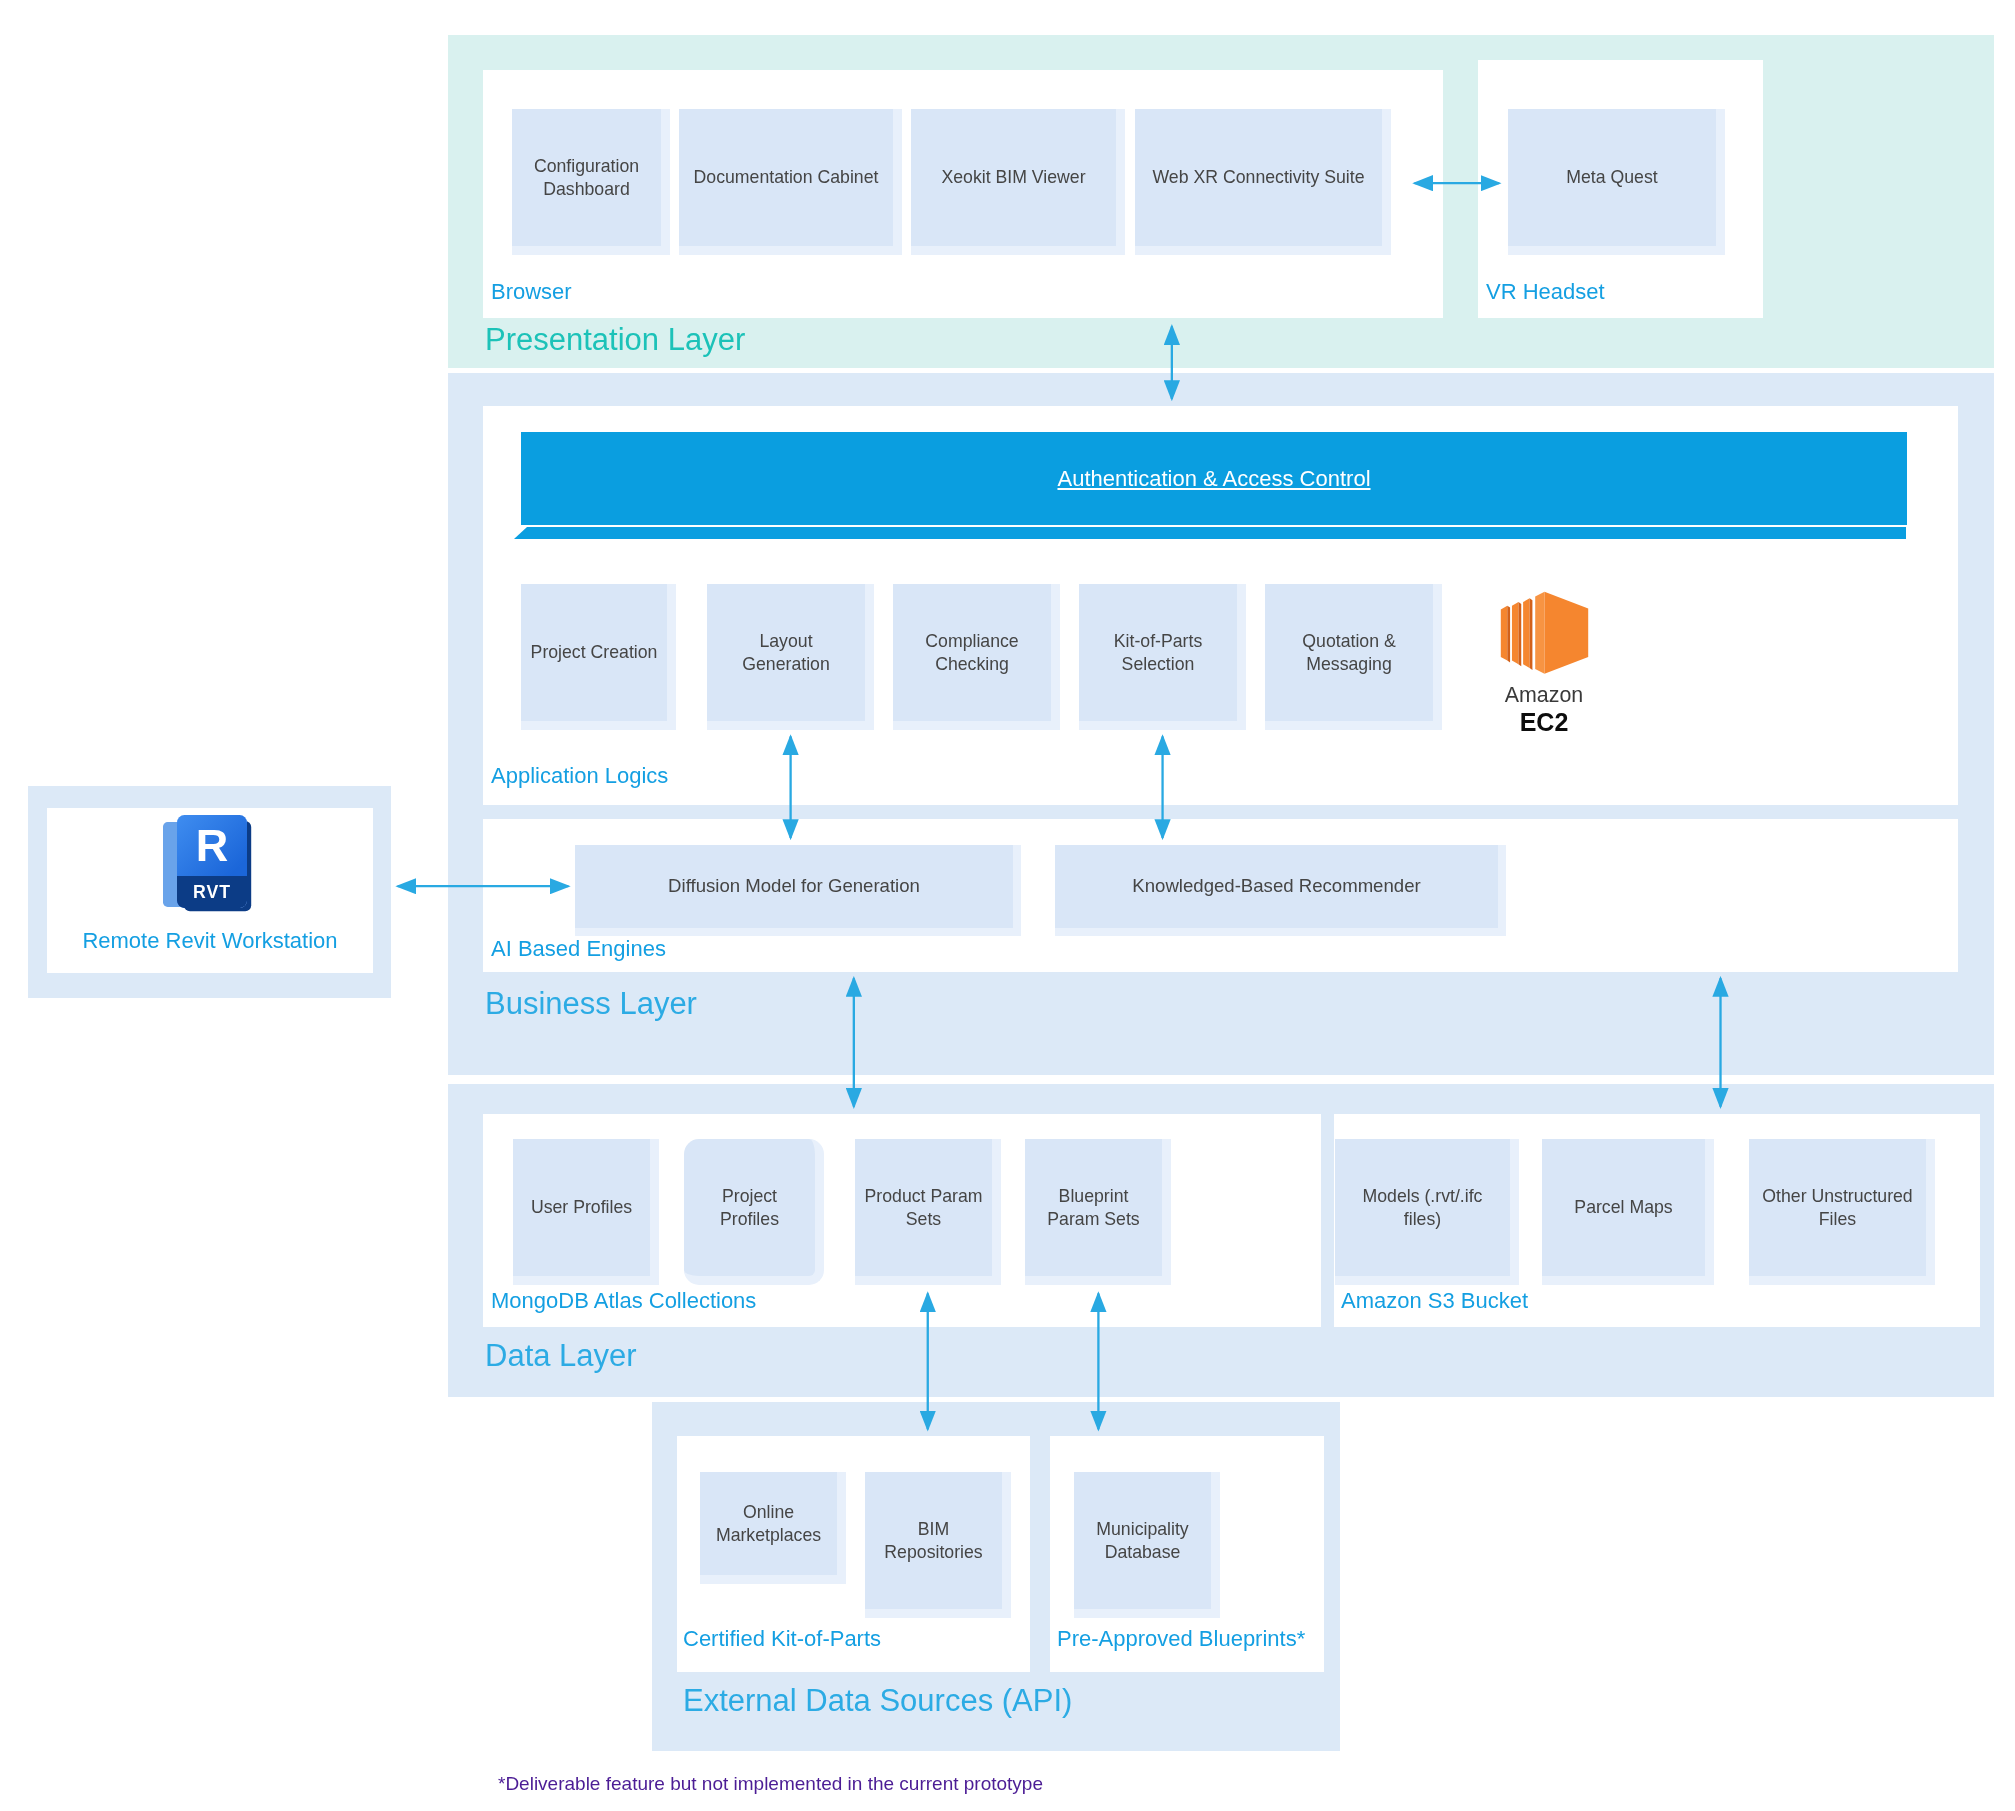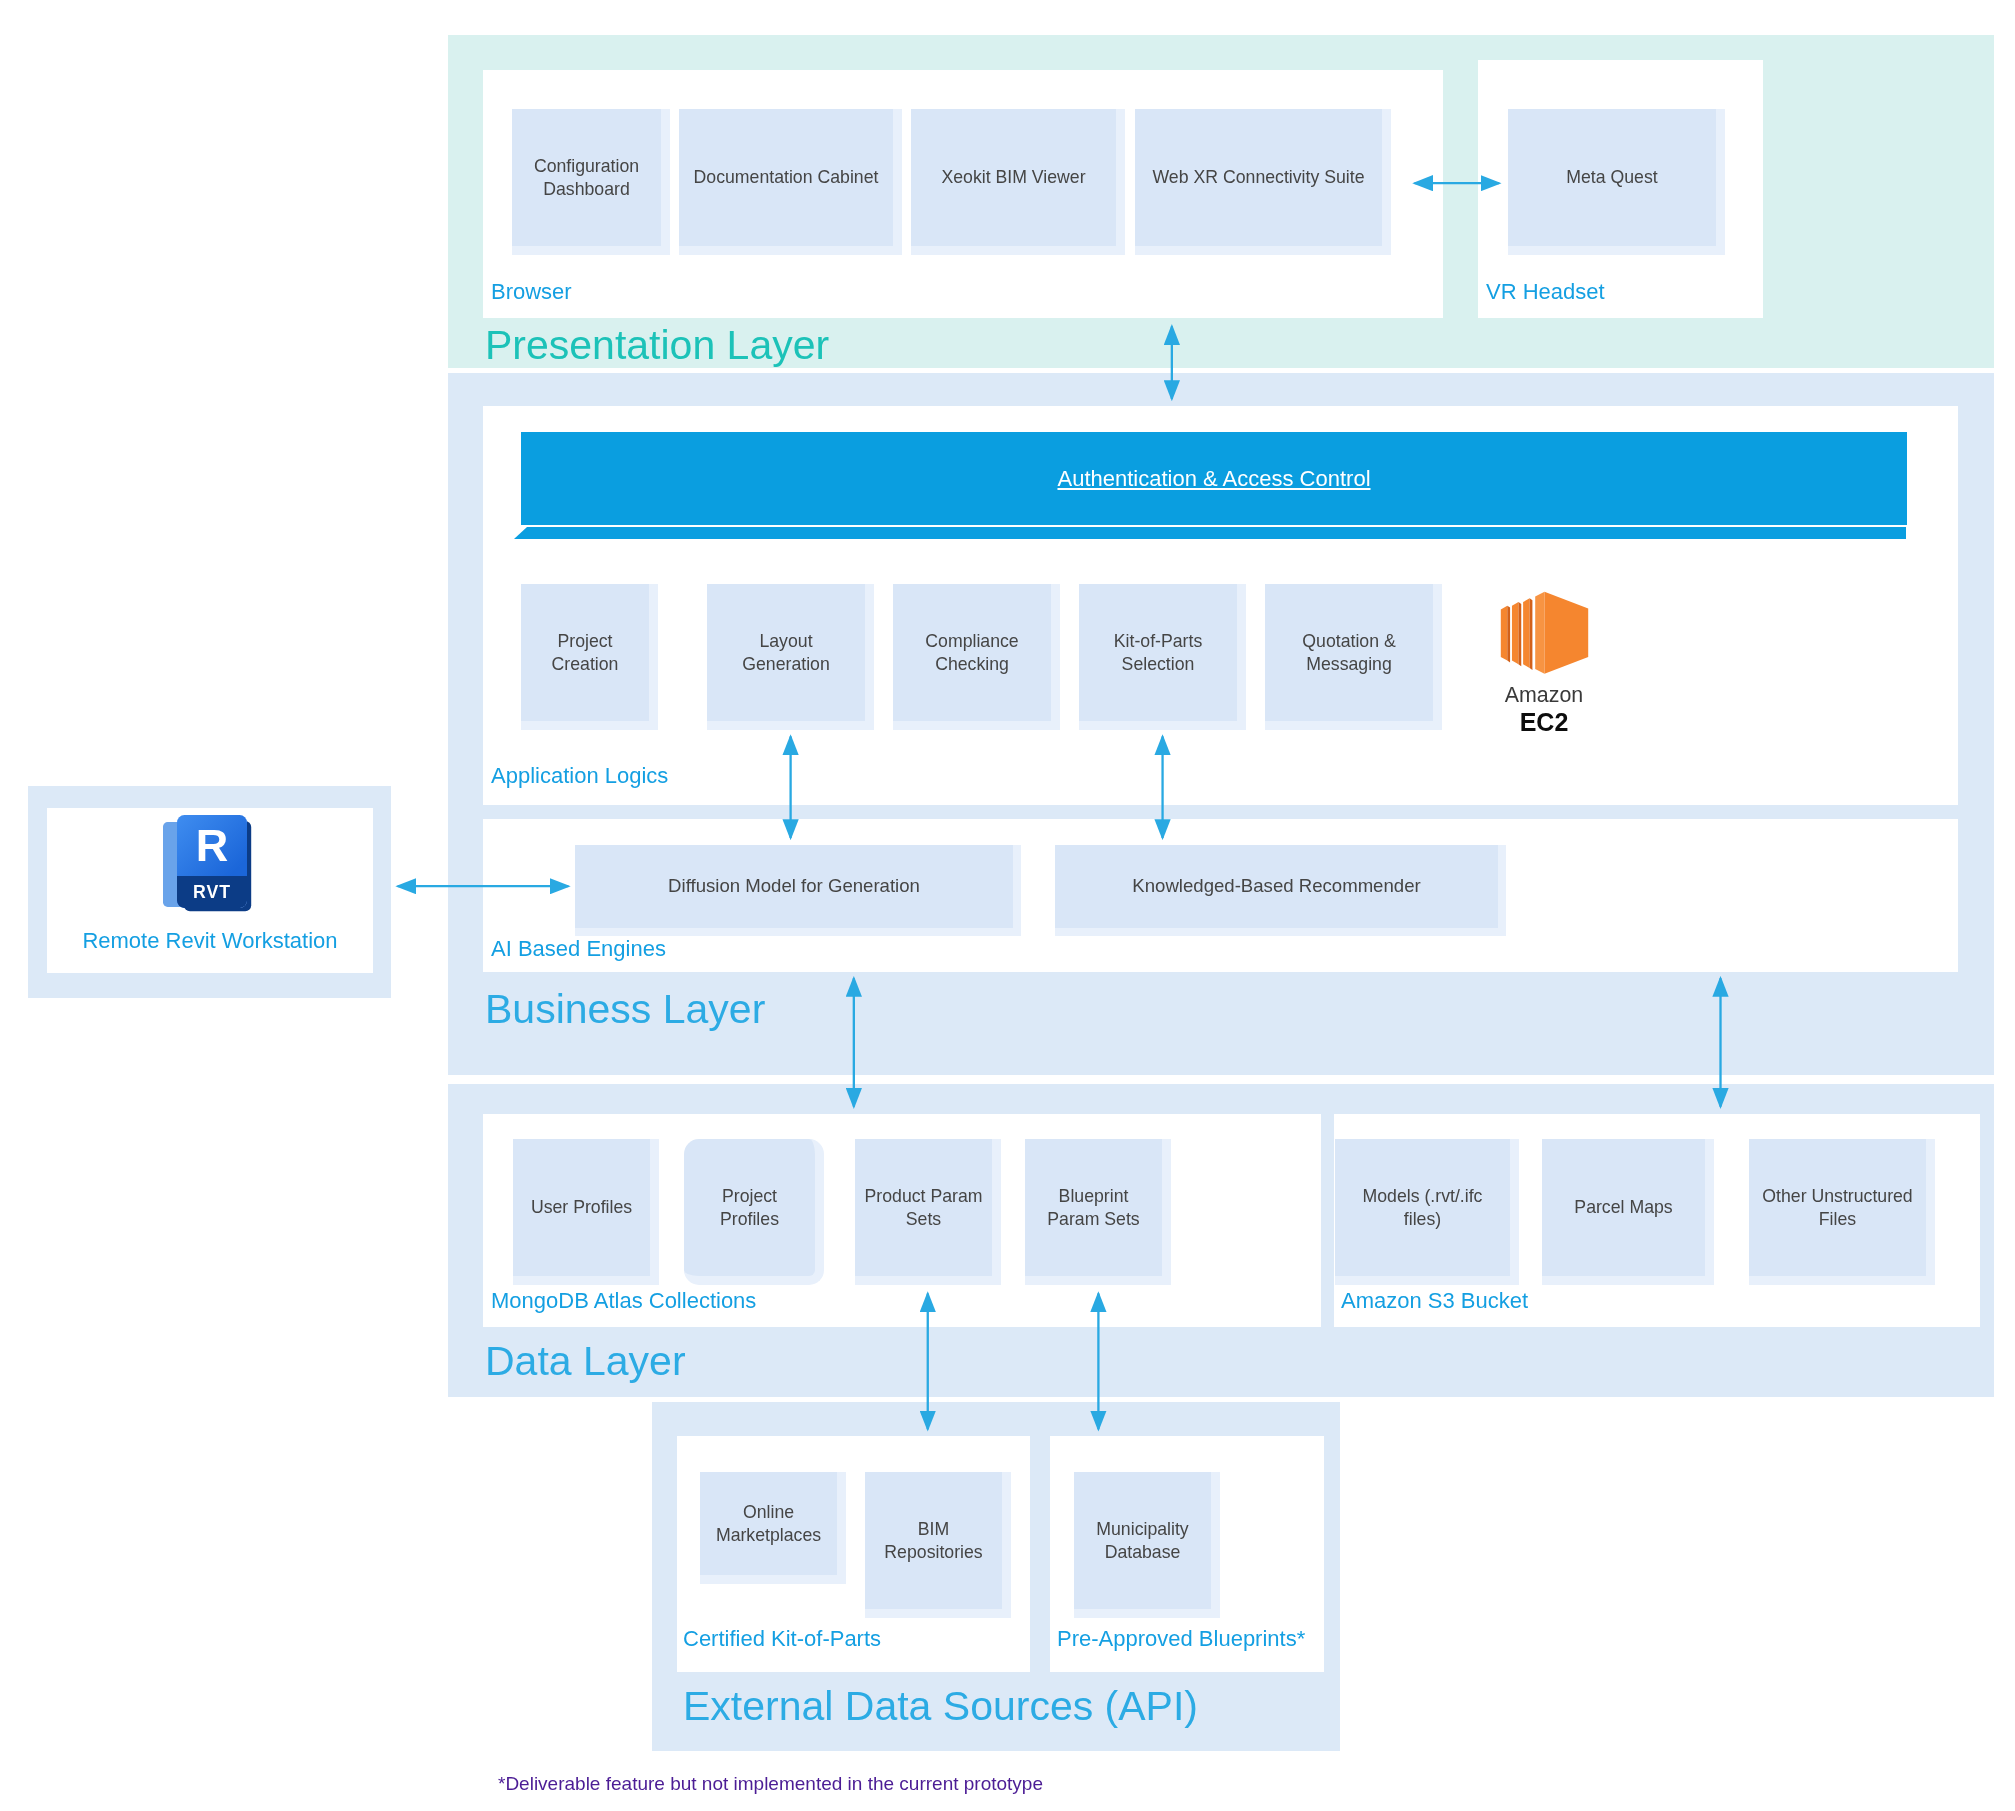--- a/index.html
+++ b/index.html
@@ -7,21 +7,21 @@
           font-family:"Liberation Sans",sans-serif;}
   .band{position:absolute;}
   .band.mint{background:#d9f1ef;}
   .band.blue{background:#dce9f7;}
   .wbox{position:absolute;background:#ffffff;}
   .node{position:absolute;background:#d9e6f7;border-right:9.3px solid #e8f0fb;border-bottom:9.3px solid #e8f0fb;
         display:flex;align-items:center;justify-content:center;text-align:center;
         color:#454545;font-size:17.7px;line-height:1.3;padding:0 6.5px;box-sizing:border-box;}
   .node.wide{font-size:18.6px;border-right-width:8.4px;border-bottom-width:8.4px;}
   .seclabel{position:absolute;color:#149fe2;font-size:22px;white-space:nowrap;}
-  .title{position:absolute;color:#2cabe4;font-size:41px;white-space:nowrap;}
+  .title{position:absolute;color:#2cabe4;font-size:31px;white-space:nowrap;}
   .title.teal{color:#1cc2b8;}
   .auth-bar{position:absolute;background:#0a9ee0;color:#ffffff;font-size:22px;
             display:flex;align-items:center;justify-content:center;text-decoration:underline;}
   .auth-bevel{position:absolute;background:#0a9ee0;clip-path:polygon(13px 0,100% 0,100% 100%,0 100%);}
   .ec2wrap{position:absolute;display:flex;flex-direction:column;align-items:center;}
   .ec2-amazon{font-size:21.4px;color:#3a3a3a;margin-top:4.7px;}
   .ec2-name{font-size:25px;color:#0d0d0d;font-weight:bold;}
   .footnote{position:absolute;color:#4c1d95;font-size:19px;white-space:nowrap;}
   
   .revit-icon{position:absolute;width:93px;height:105px;}
@@ -72,21 +72,21 @@
   <div class="title teal" style="left:485px;top:322px;">Presentation Layer</div>
 
   <div class="wbox" style="left:483px;top:406px;width:1475px;height:399px;"></div>
   <div class="wbox" style="left:483px;top:819px;width:1475px;height:153px;"></div>
 
   <div class="auth-bar" style="left:521px;top:432px;width:1386px;height:93px;">
     <span>Authentication &amp; Access Control</span>
   </div>
   <div class="auth-bevel" style="left:514px;top:527px;width:1392px;height:12px;"></div>
 
-  <div class="node" style="left:521px;top:584px;width:137px;height:146px;">
+  <div class="node" style="left:521px;top:584px;width:155px;height:146px;">
     <span>Project Creation</span>
   </div>
   <div class="node" style="left:707px;top:584px;width:167px;height:146px;">
     <span>Layout Generation</span>
   </div>
   <div class="node" style="left:893px;top:584px;width:167px;height:146px;">
     <span>Compliance Checking</span>
   </div>
   <div class="node" style="left:1079px;top:584px;width:167px;height:146px;">
     <span>Kit-of-Parts Selection</span>

